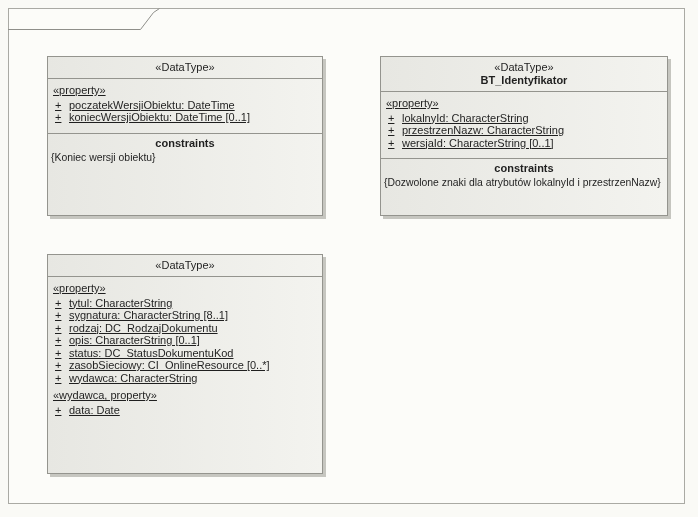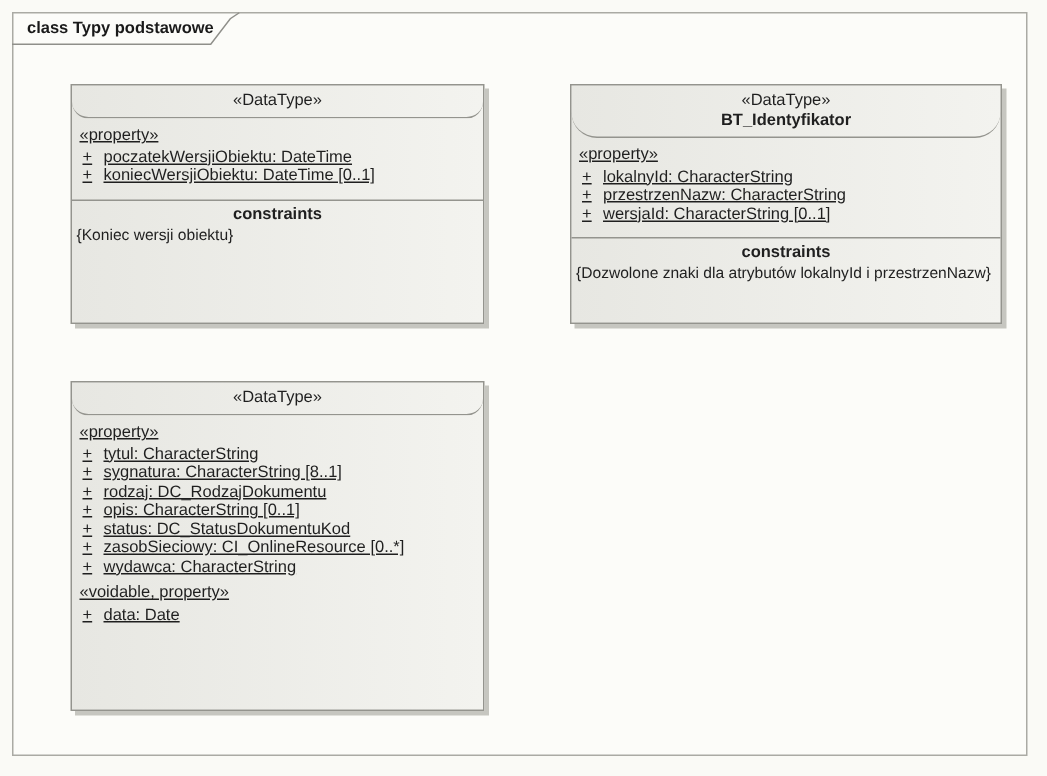--- a/index.html
+++ b/index.html
@@ -33,21 +33,21 @@
   }
   .uml-class{
     position:absolute;display:flex;flex-direction:column;
     border:1px solid var(--box-border);
     background:linear-gradient(to right,var(--box-fill-left),var(--box-fill-right));
     box-shadow:3px 3px 0 var(--box-shadow);
     font-size:11px;line-height:12.5px;
   }
   .cls-header{
     flex:0 0 auto;text-align:center;padding:4px 2px 4px;
-    border-bottom:1px solid var(--box-border);line-height:13px;border-radius:17px;
+    border-bottom:1px solid var(--box-border);line-height:13px;
   }
   .cls-name{font-weight:bold;}
   .compartment{padding:4px 3px 9px;}
   .props{flex:0 0 auto;border-bottom:1px solid var(--box-border);text-decoration:underline;}
   .props.fill{flex:1 1 auto;border-bottom:none;}
   .sec-heading{padding:1px 2px 2px;}
   .sec-heading.voidable{margin-top:4px;}
   .attr{display:flex;}
   .attr-vis{flex:0 0 18px;padding-left:4px;}
   .attr-text{white-space:nowrap;}
@@ -61,21 +61,20 @@
 </style>
 </head>
 <body>
 
 <div class="frame">
 
   <div class="frame-tab">
     <svg width="172" height="24" viewBox="0 0 172 24">
       <path d="M0 21.5 H132.5 L145.5 4.5 L151.5 0.5" fill="none" stroke="#8f8f8a" stroke-width="1"></path>
     </svg>
-    <span class="tab-label">class Typy podstawowe</span>
   </div>
 
   <div class="uml-class" id="box-cykl">
     <div class="cls-header">
       <div class="cls-stereo">«DataType»</div>
     </div>
     <div class="compartment props">
       <div class="sec-heading">«property»</div>
       <div class="attr">
         <span class="attr-vis">+</span>
@@ -145,21 +144,21 @@
         <span class="attr-text">status: DC_StatusDokumentuKod</span>
       </div>
       <div class="attr">
         <span class="attr-vis">+</span>
         <span class="attr-text">zasobSieciowy: CI_OnlineResource [0..*]</span>
       </div>
       <div class="attr">
         <span class="attr-vis">+</span>
         <span class="attr-text">wydawca: CharacterString</span>
       </div>
-      <div class="sec-heading voidable">«voidable, property»</div>
+      <div class="sec-heading voidable">«wydawca, property»</div>
       <div class="attr">
         <span class="attr-vis">+</span>
         <span class="attr-text">data: Date</span>
       </div>
     </div>
   </div>
 
 </div>
 
 </body></html>

